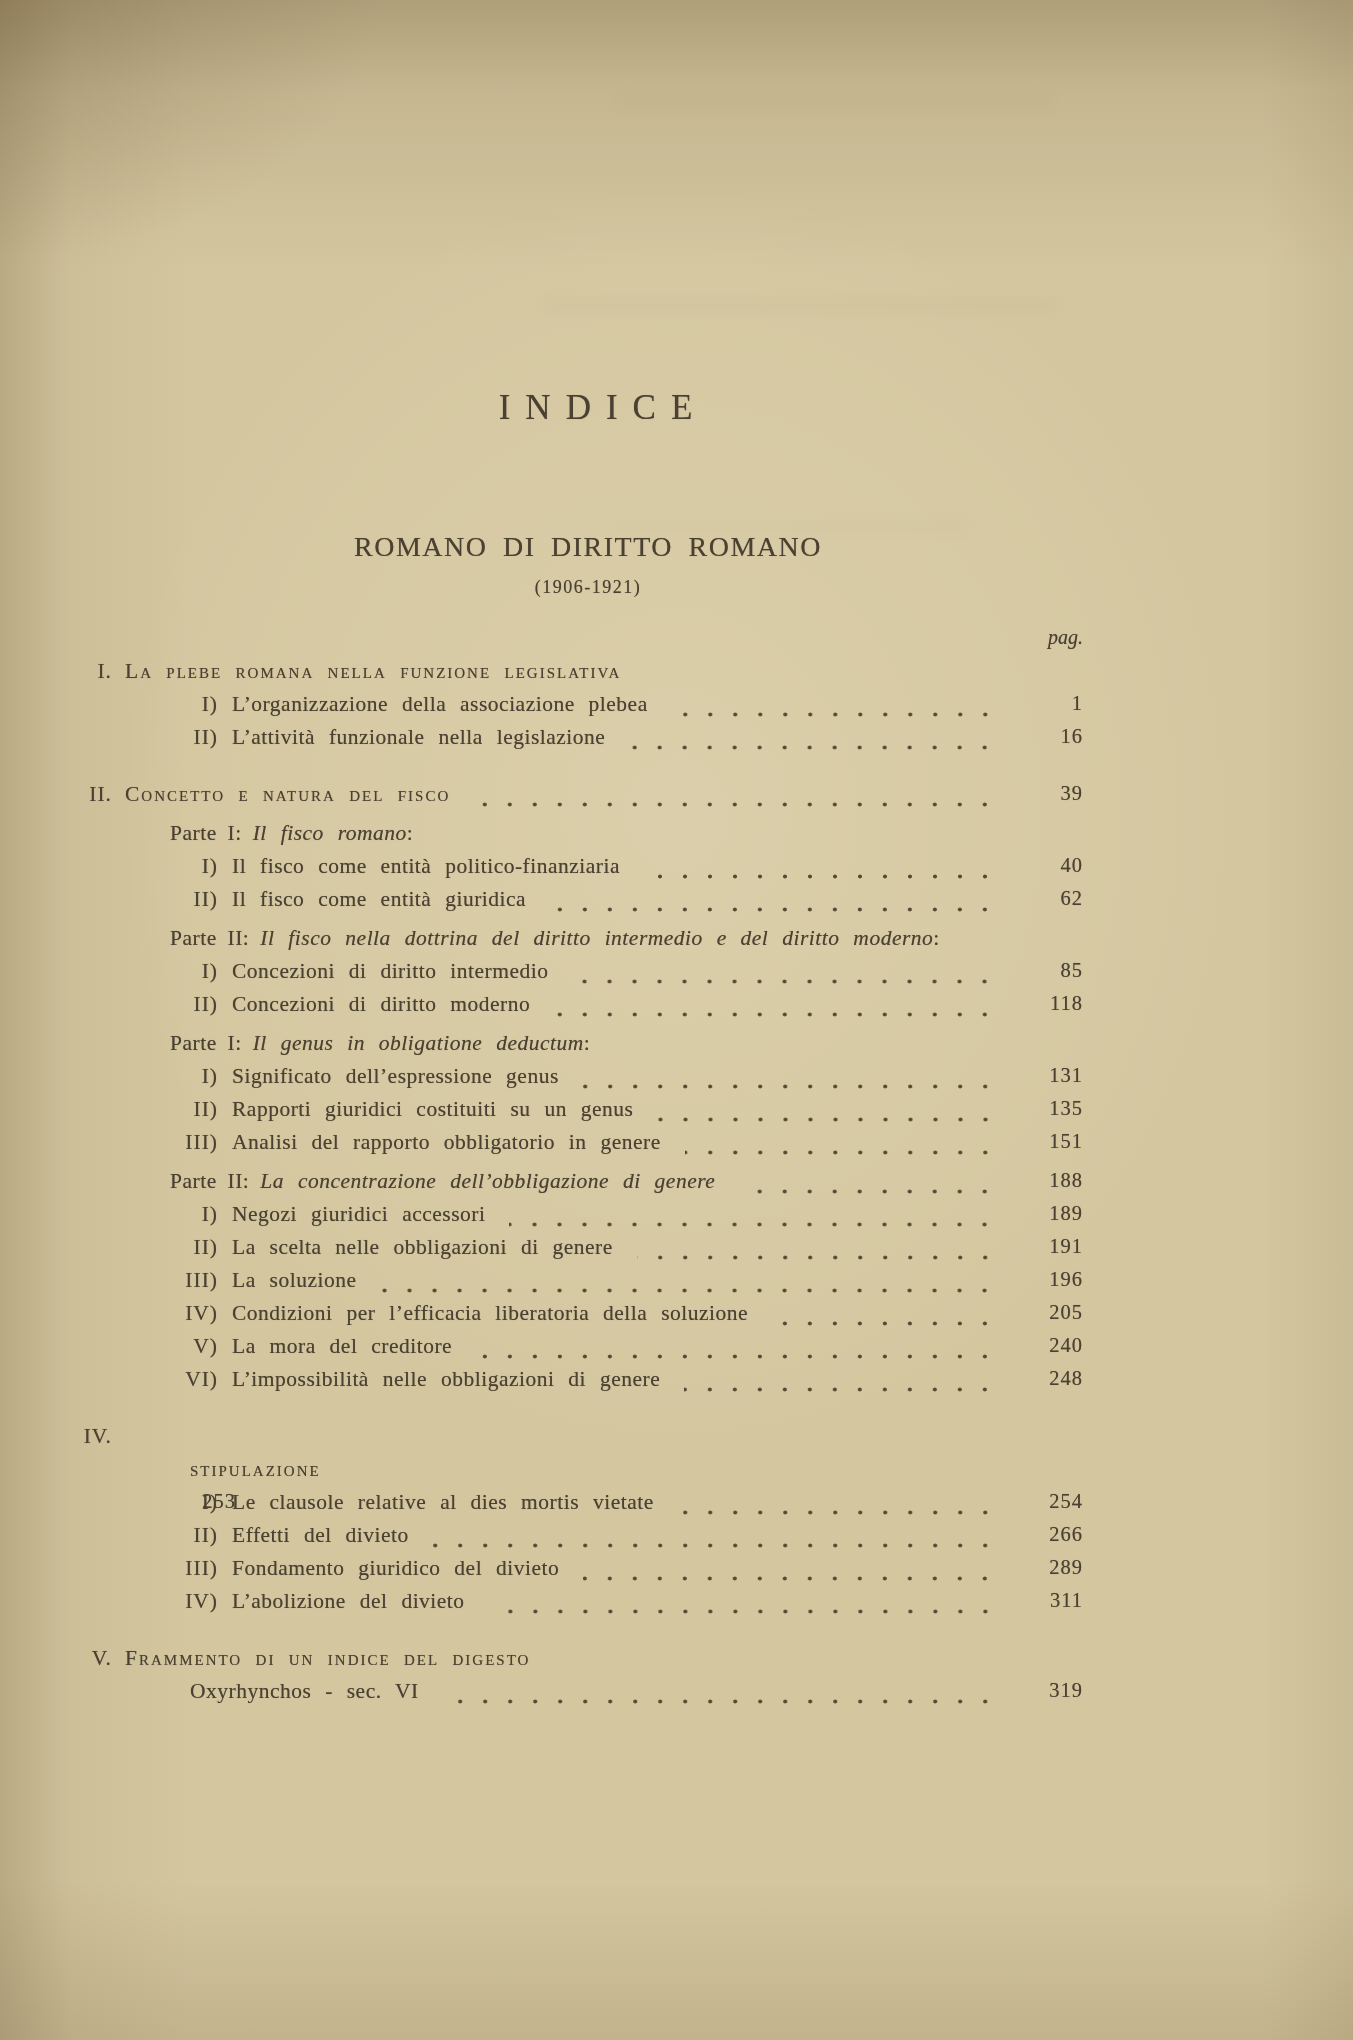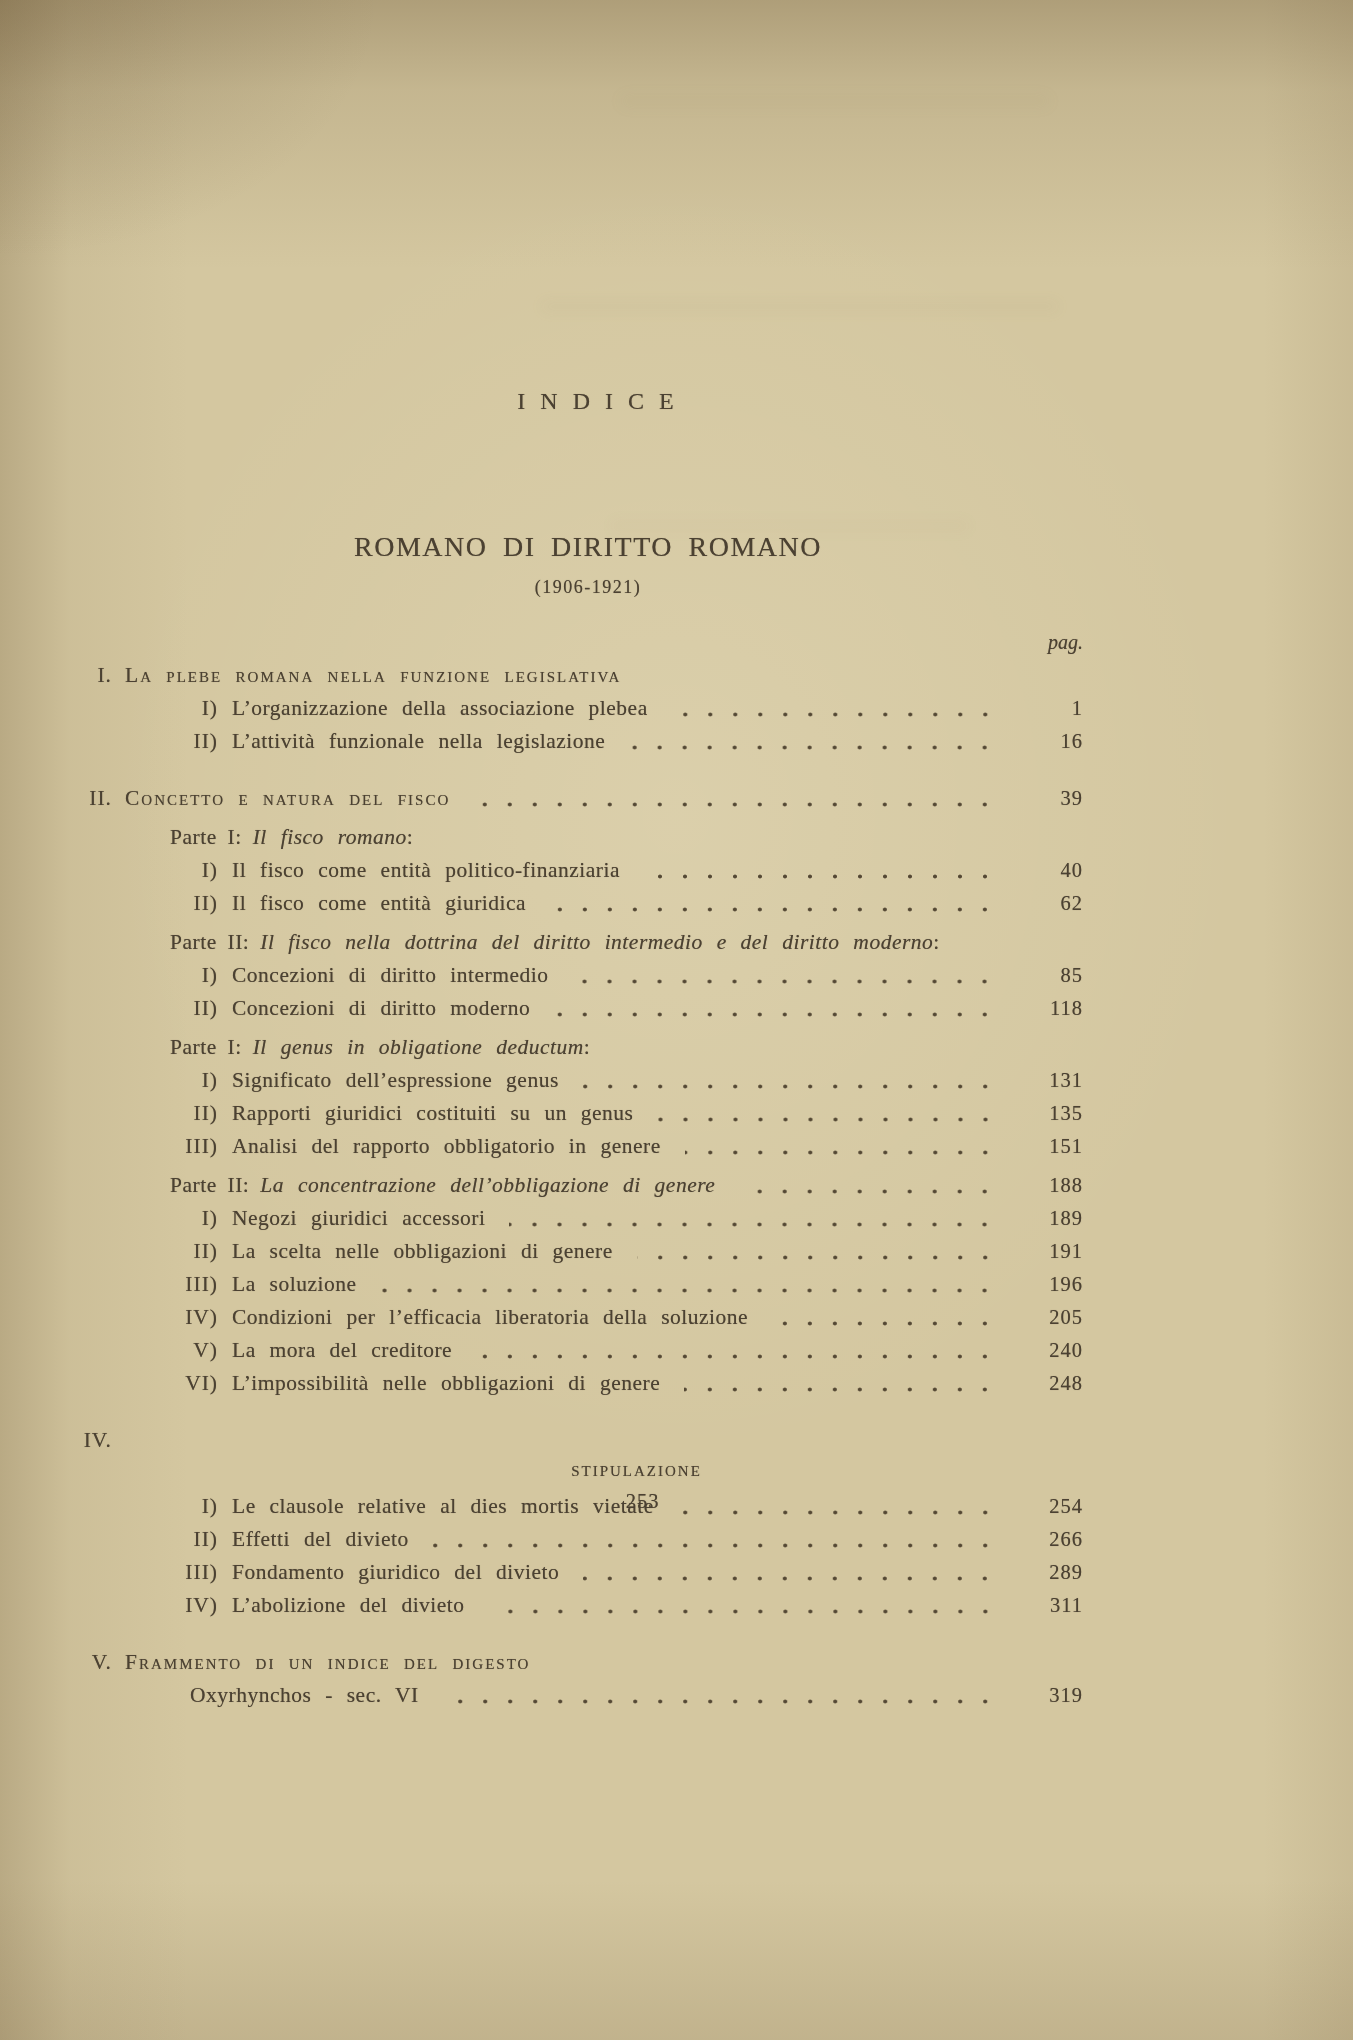--- a/index.html
+++ b/index.html
@@ -15,25 +15,25 @@
       radial-gradient(ellipse 60% 45% at 50% 40%, rgba(255,250,228,.16), rgba(255,250,228,0) 70%),
       radial-gradient(ellipse 40% 18% at 0% 0%, rgba(95,75,45,.22), rgba(95,75,45,0) 70%),
       linear-gradient(180deg, rgba(108,86,52,.36) 0px, rgba(108,86,52,.15) 90px, rgba(108,86,52,0) 270px),
       linear-gradient(90deg, rgba(108,86,52,.26) 0px, rgba(108,86,52,.07) 70px, rgba(108,86,52,0) 190px),
       linear-gradient(0deg, rgba(108,86,52,.18) 0px, rgba(108,86,52,0) 160px),
       linear-gradient(270deg, rgba(108,86,52,.10) 0px, rgba(108,86,52,0) 90px);
   }
   .smudge{position:absolute;background:rgba(148,128,92,.12);filter:blur(7px);border-radius:6px;pointer-events:none;}
   .ink{text-shadow:0 0 .7px rgba(70,58,40,.55);}
   .heading{position:absolute;left:84px;width:1008px;text-align:center;}
-  #book-title{top:388px;font-size:24px;letter-spacing:15px;padding-left:15px;}
+  #book-title{top:388px;font-size:35px;letter-spacing:15px;padding-left:15px;}
   #series-title{top:531px;font-size:28px;letter-spacing:1.5px;word-spacing:7px;}
   #series-years{top:577px;font-size:18px;letter-spacing:1.5px;}
   #toc-rows{position:absolute;left:75px;top:626px;width:1008px;}
-  .row{display:flex;align-items:center;height:33px;font-size:21.5px;white-space:nowrap;}
+  .row{display:flex;align-items:flex-start;height:33px;font-size:21.5px;white-space:nowrap;}
   .mt-sec{margin-top:24px;}
   .mt-parte{margin-top:6px;}
   .r-pag{justify-content:flex-end;font-size:20px;}
   .it{font-style:italic;}
   .sc{font-variant:small-caps;letter-spacing:2px;word-spacing:6px;}
   .t{letter-spacing:.5px;word-spacing:8px;}
   .r-section .lbl{width:37px;text-align:right;margin-right:13px;flex:none;letter-spacing:1px;}
   .r-item .lbl{width:143px;text-align:right;margin-right:14px;flex:none;letter-spacing:1px;}
   .r-parte{padding-left:95px;}
   .plbl{margin-right:11px;letter-spacing:.5px;word-spacing:5px;}

